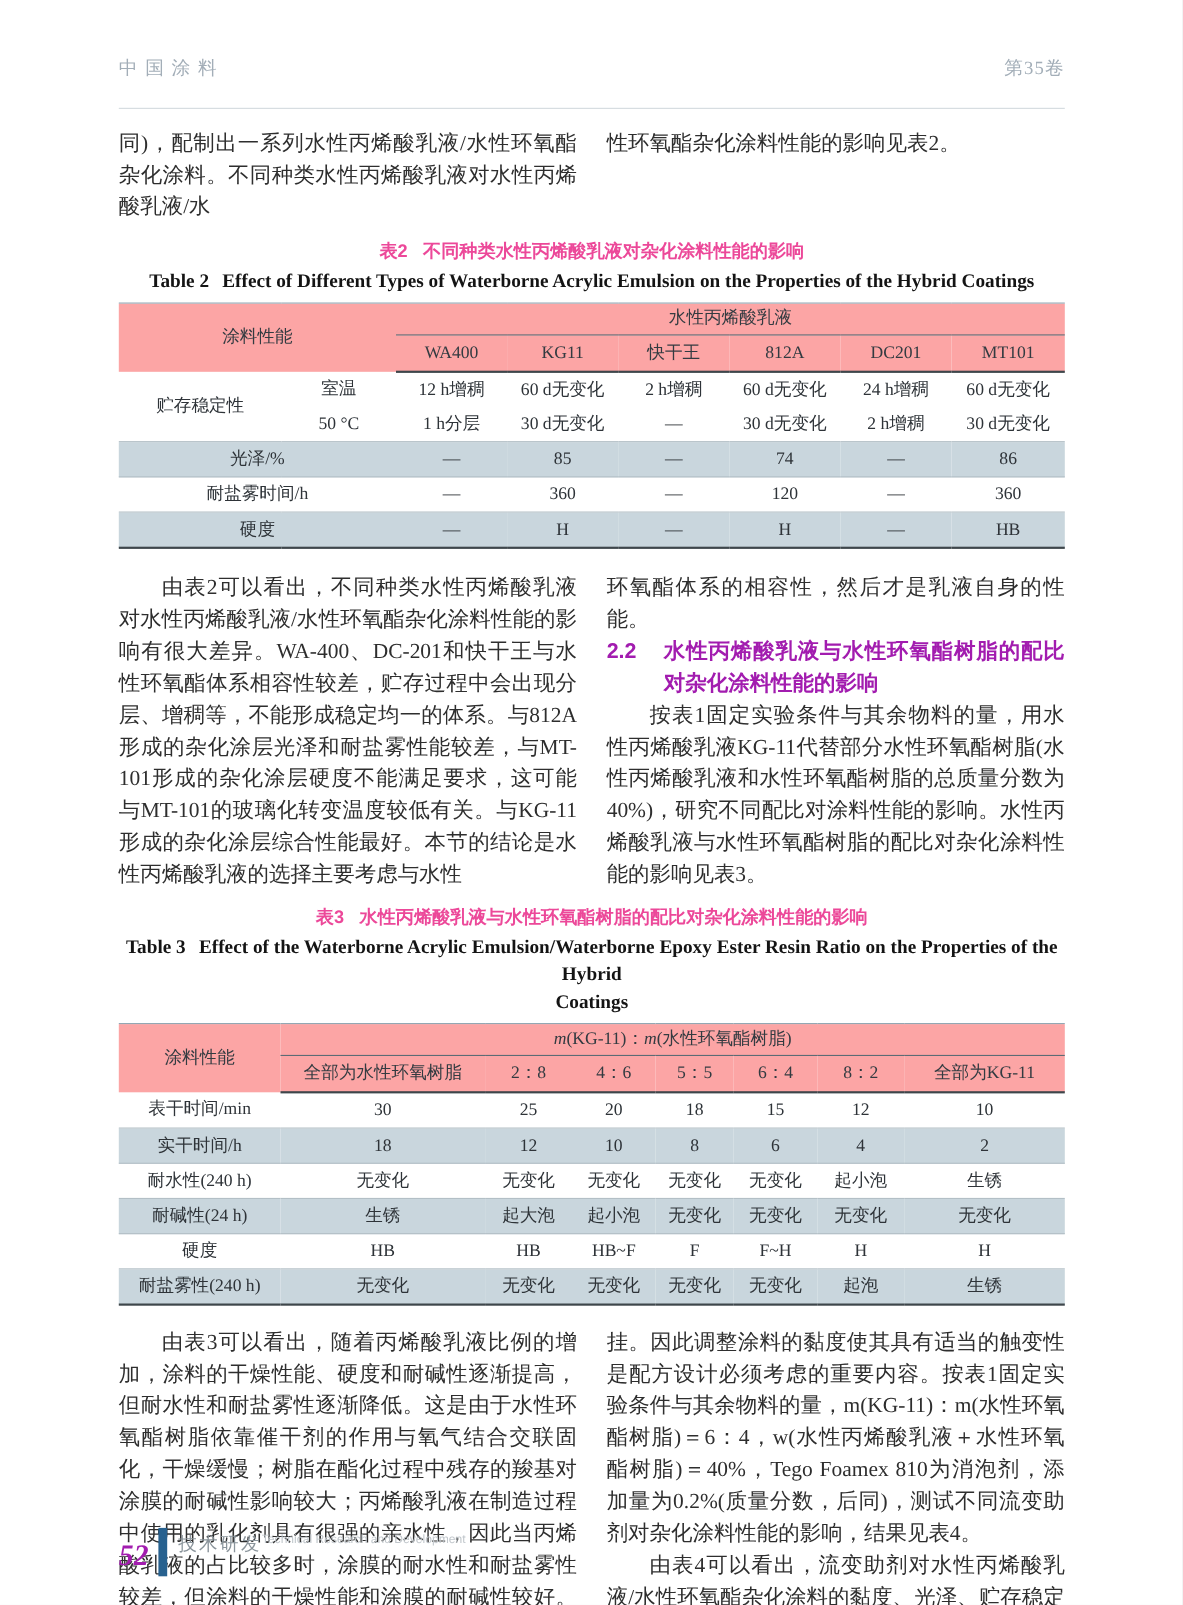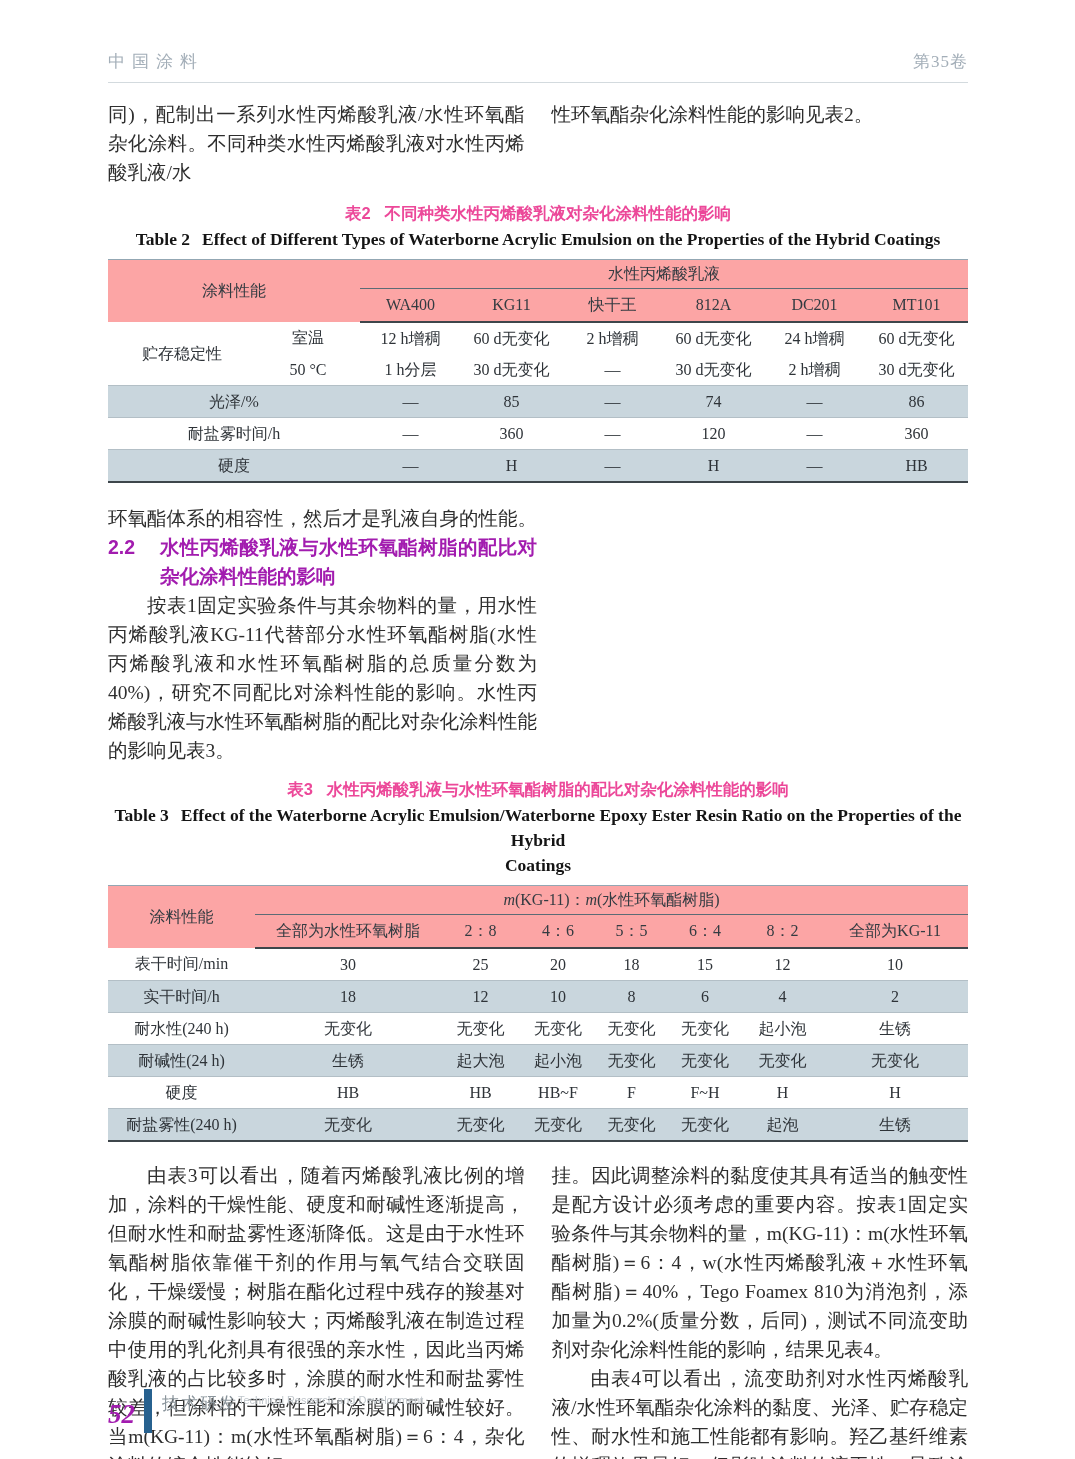--- a/index.html
+++ b/index.html
@@ -6,21 +6,21 @@
   .page{
     width:1075px;height:1459px;box-sizing:border-box;
     background:#ffffff;position:relative;overflow:hidden;
     padding:50px 107px 0 108px;
     font-family:"Liberation Serif","DejaVu Serif",serif;
     color:#2b2b2b;
   }
   
   .running-head{
     display:flex;justify-content:space-between;align-items:flex-end;
-    padding-bottom:9px;border-bottom:1px solid #d3dade;
+    padding-bottom:25px;border-bottom:1px solid #d3dade;
     font-size:17px;color:#a3aeb8;
   }
   .rh-left{letter-spacing:7px;}
   .rh-right{letter-spacing:1px;}
   
   .two-col{display:flex;gap:27px;margin-top:17px;}
   .col{width:429px;font-size:19.5px;line-height:29px;text-align:justify;color:#2e2e2e;}
   .col p{margin:0;text-indent:2em;}
   .col p.noindent{text-indent:0;}
   .col p + p{margin-top:0;}
@@ -181,20 +181,23 @@
           <td>H</td>
           <td>—</td>
           <td>H</td>
           <td>—</td>
           <td>HB</td>
         </tr>
       </tbody>
   </table>
 
   <section class="two-col" style="margin-top:21px;">
+    <div class="col">
+      <p>由表2可以看出，不同种类水性丙烯酸乳液对水性丙烯酸乳液/水性环氧酯杂化涂料性能的影响有很大差异。WA-400、DC-201和快干王与水性环氧酯体系相容性较差，贮存过程中会出现分层、增稠等，不能形成稳定均一的体系。与812A形成的杂化涂层光泽和耐盐雾性能较差，与MT-101形成的杂化涂层硬度不能满足要求，这可能与MT-101的玻璃化转变温度较低有关。与KG-11形成的杂化涂层综合性能最好。本节的结论是水性丙烯酸乳液的选择主要考虑与水性</p>
+    </div>
     <div class="col">
       <p class="noindent">环氧酯体系的相容性，然后才是乳液自身的性能。</p>
       <div class="sec-heading">
         <span class="num">2.2</span>
         <span class="txt">水性丙烯酸乳液与水性环氧酯树脂的配比对杂化涂料性能的影响</span>
       </div>
       <p>按表1固定实验条件与其余物料的量，用水性丙烯酸乳液KG-11代替部分水性环氧酯树脂(水性丙烯酸乳液和水性环氧酯树脂的总质量分数为40%)，研究不同配比对涂料性能的影响。水性丙烯酸乳液与水性环氧酯树脂的配比对杂化涂料性能的影响见表3。</p>
     </div>
   </section>
 

